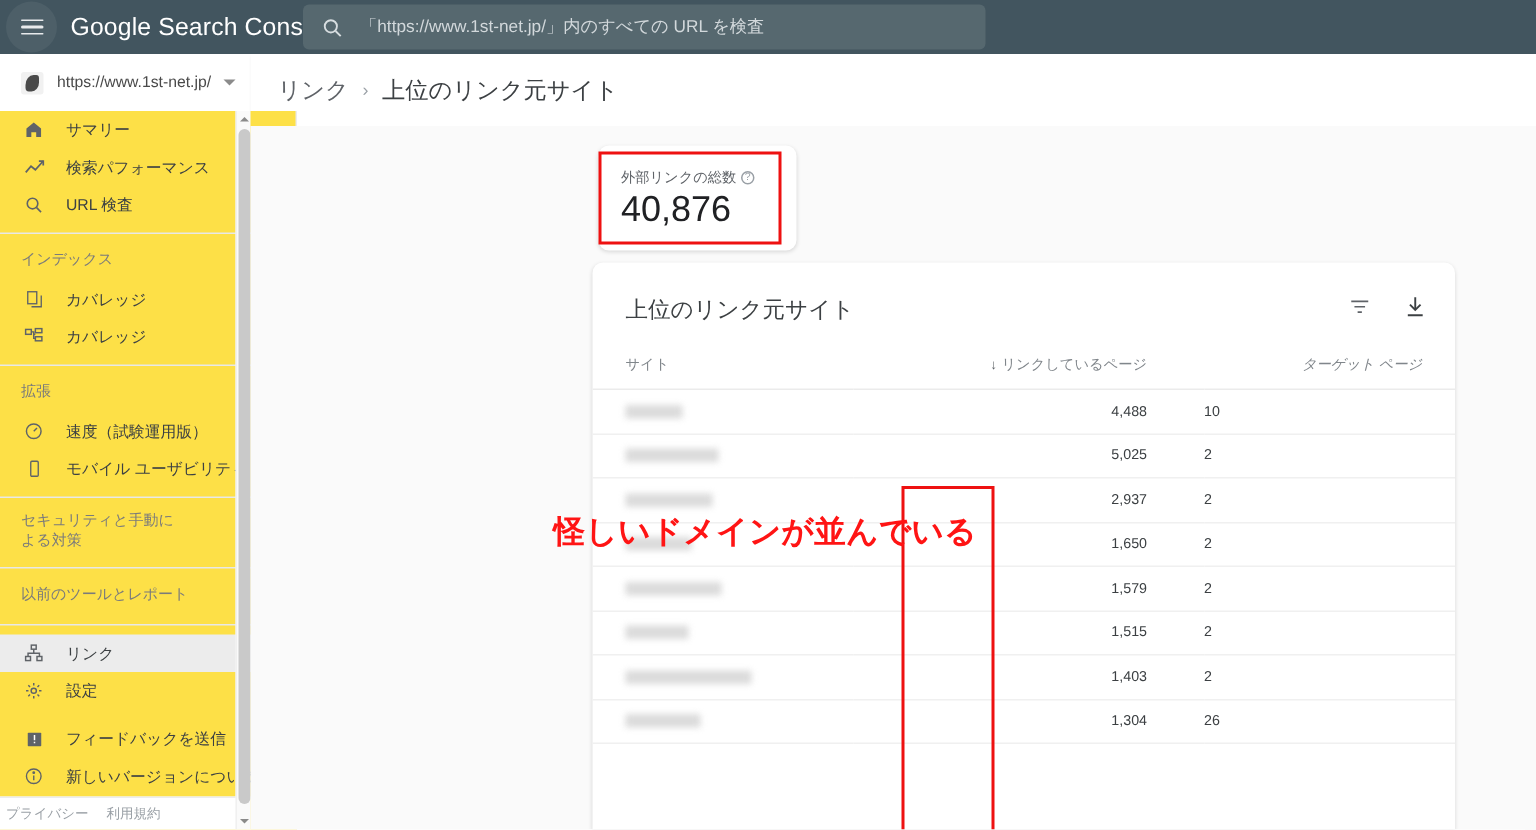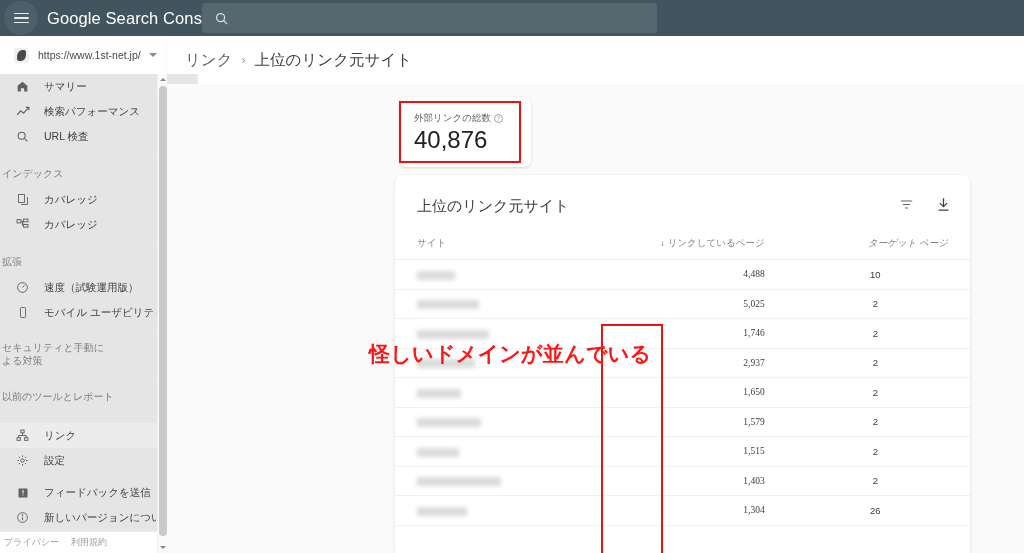--- a/index.html
+++ b/index.html
@@ -66,35 +66,35 @@
     background: #fff; display: flex; align-items: center;
     box-shadow: 0 1px 2px rgba(0,0,0,.10);
   }
   .crumb-item { font-size: 15.5px; color: #5f6368; margin-left: 18px; cursor: pointer; }
   .crumb-sep { font-size: 12px; color: #9aa0a6; margin-left: 9px; }
   .crumb-current { font-size: 15.5px; color: #3c4043; margin-left: 9px; }
 
   
   .sidebar {
     position: absolute; left: 0; top: 74px; width: 198px; height: 479px;
-    background: #e5e5e5; overflow: hidden;
+    background: #fde047; overflow: hidden;
     border-right: 1px solid #ececec;
   }
   .nav-item {
     display: flex; align-items: center; height: 25px; padding-left: 14px;
     cursor: pointer; position: relative;
   }
   .nav-item .ico {
     width: 17px; height: 17px; flex: 0 0 auto; display: flex;
     align-items: center; justify-content: center; color: #5f6368;
   }
   .nav-item .lbl { font-size: 10.5px; color: #3c4043; margin-left: 13px; white-space: nowrap; }
   .nav-item.selected { background: #ececec; }
   .nav-sec {
-    display: flex; align-items: center; height: 25px; padding-left: 2px;
+    display: flex; align-items: center; height: 25px; padding-left: 14px;
     cursor: pointer; color: #7b7b7b;
   }
   .nav-sec .lbl { font-size: 10px; color: #7b7b7b; line-height: 1.25; }
   .nav-sec .chev {
     margin-left: auto; margin-right: 14px; width: 8px; height: 8px;
     border-left: 1.3px solid #9aa0a6; border-bottom: 1.3px solid #9aa0a6;
   }
   .nav-sec .chev.up { transform: rotate(135deg); }
   .nav-sec .chev.down { transform: rotate(-45deg); }
   .divider { height: 1px; background: #e8e8e8; margin: 6px 0 6px 0; }
@@ -170,22 +170,22 @@
     border-bottom: 1px solid #ebebeb; white-space: nowrap;
   }
   table.links th.c-site { text-align: left; padding-left: 22px; }
   table.links th.c-links { text-align: right; padding-right: 38px; cursor: pointer; }
   table.links th.c-target { text-align: right; padding-right: 22px; cursor: pointer; font-style: italic; }
   table.links td {
     font-size: 9.5px; color: #3c4043; padding: 0; height: 29.5px;
     border-bottom: 1px solid #f0f0f0;
   }
   table.links td.c-site { padding-left: 22px; }
-  table.links td.c-links { text-align: right; padding-right: 38px; font-family: Liberation Serif, serif; }
-  table.links td.c-target { text-align: center; padding-right: 22px; }
+  table.links td.c-links { text-align: right; padding-right: 38px; }
+  table.links td.c-target { text-align: left; padding-right: 22px; }
   .blurbar {
     display: inline-block; height: 9px; border-radius: 1px;
     background: #d8d8d8; filter: blur(2.2px); opacity: .92; vertical-align: middle;
   }
   .sort-arrow { display: inline-block; margin-right: 3px; color: #5f6368; font-size: 9px; }
 
   .ann-box-col {
     position: absolute; left: 434px; top: 240px; width: 62px; height: 290px;
     border: 2.5px solid #ee1111; pointer-events: none;
   }
@@ -208,20 +208,21 @@
     </div>
     <div class="brand">
       <span class="b-strong">Google</span>
       <span>Search Console</span>
     </div>
     <div class="searchwrap">
       <svg width="15" height="15" viewBox="0 0 24 24" fill="none" stroke="#d7dde0" stroke-width="2">
         <circle cx="10.5" cy="10.5" r="6.5"></circle>
         <line x1="15.5" y1="15.5" x2="21" y2="21"></line>
       </svg>
+      <input class="search-input" type="text" placeholder="「https://www.1st-net.jp/」内のすべての URL を検査" style="">
     </div>
   </div>
 
   <div class="proprow">
     <div class="fav"></div>
     <div class="prop-url">https://www.1st-net.jp/</div>
     <div class="prop-caret"></div>
   </div>
 
   <div class="crumbbar">
@@ -439,25 +440,20 @@
               <td class="c-site"><span class="blurbar" style="width: 38px;"></span></td>
               <td class="c-links">4,488</td>
               <td class="c-target">10</td>
             </tr>
             <tr>
               <td class="c-site"><span class="blurbar" style="width: 62px;"></span></td>
               <td class="c-links">5,025</td>
               <td class="c-target">2</td>
             </tr>
             <tr>
-              <td class="c-site"><span class="blurbar" style="width: 72px;"></span></td>
-              <td class="c-links">1,746</td>
-              <td class="c-target">2</td>
-            </tr>
-            <tr>
               <td class="c-site"><span class="blurbar" style="width: 58px;"></span></td>
               <td class="c-links">2,937</td>
               <td class="c-target">2</td>
             </tr>
             <tr>
               <td class="c-site"><span class="blurbar" style="width: 44px;"></span></td>
               <td class="c-links">1,650</td>
               <td class="c-target">2</td>
             </tr>
             <tr>

